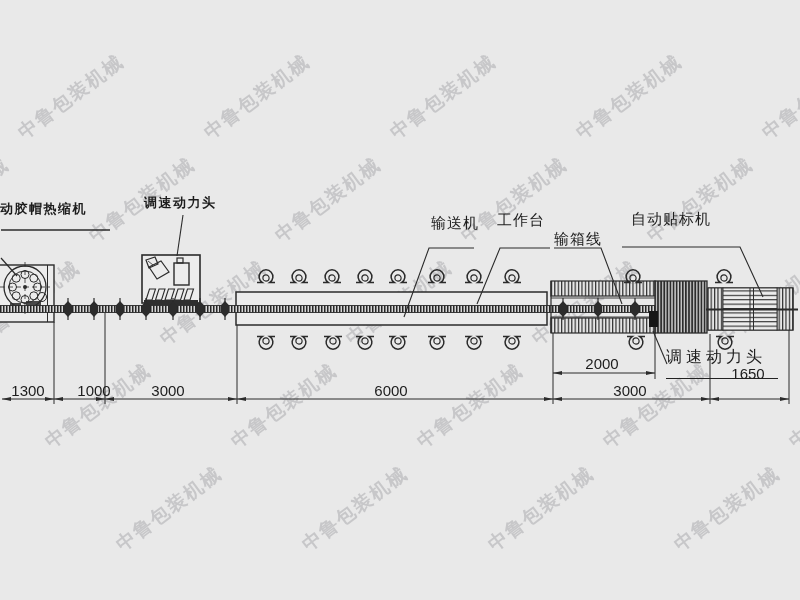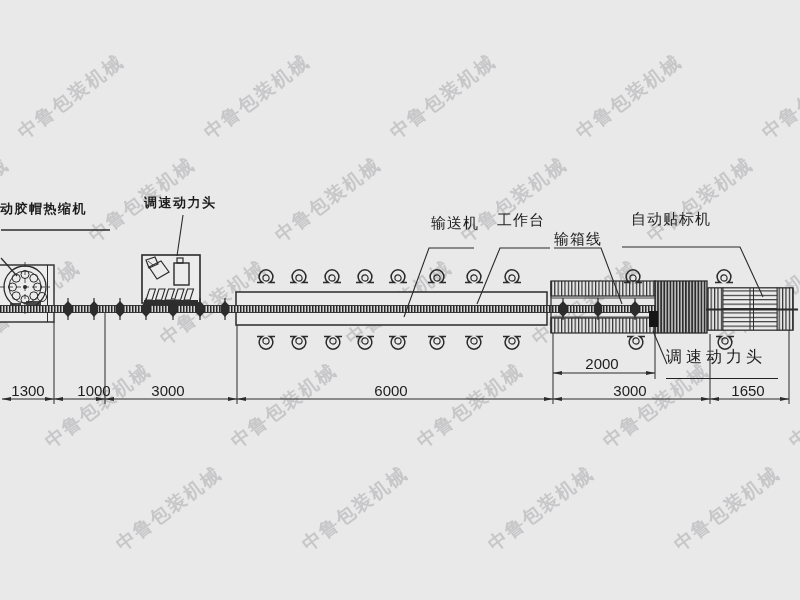--- a/index.html
+++ b/index.html
@@ -225,16 +225,16 @@
   <div class="lbl" style="left:497px;top:212px">工作台</div>
   <div class="lbl" style="left:554px;top:231px">输箱线</div>
   <div class="lbl" style="left:631px;top:211px">自动贴标机</div>
   <div class="lbl lbl-underline" style="left:666px;top:348px;font-size:16px">调速动力头</div>
 
   <div class="dim" style="left:6px;top:383px">1300</div>
   <div class="dim" style="left:72px;top:383px">1000</div>
   <div class="dim" style="left:146px;top:383px">3000</div>
   <div class="dim" style="left:369px;top:383px">6000</div>
   <div class="dim" style="left:608px;top:383px">3000</div>
-  <div class="dim" style="left:726px;top:383px">1650</div>
+  <div class="dim" style="left:726px;top:366px">1650</div>
   <div class="dim" style="left:580px;top:356px">2000</div>
 
 </div>
 
 </body></html>

